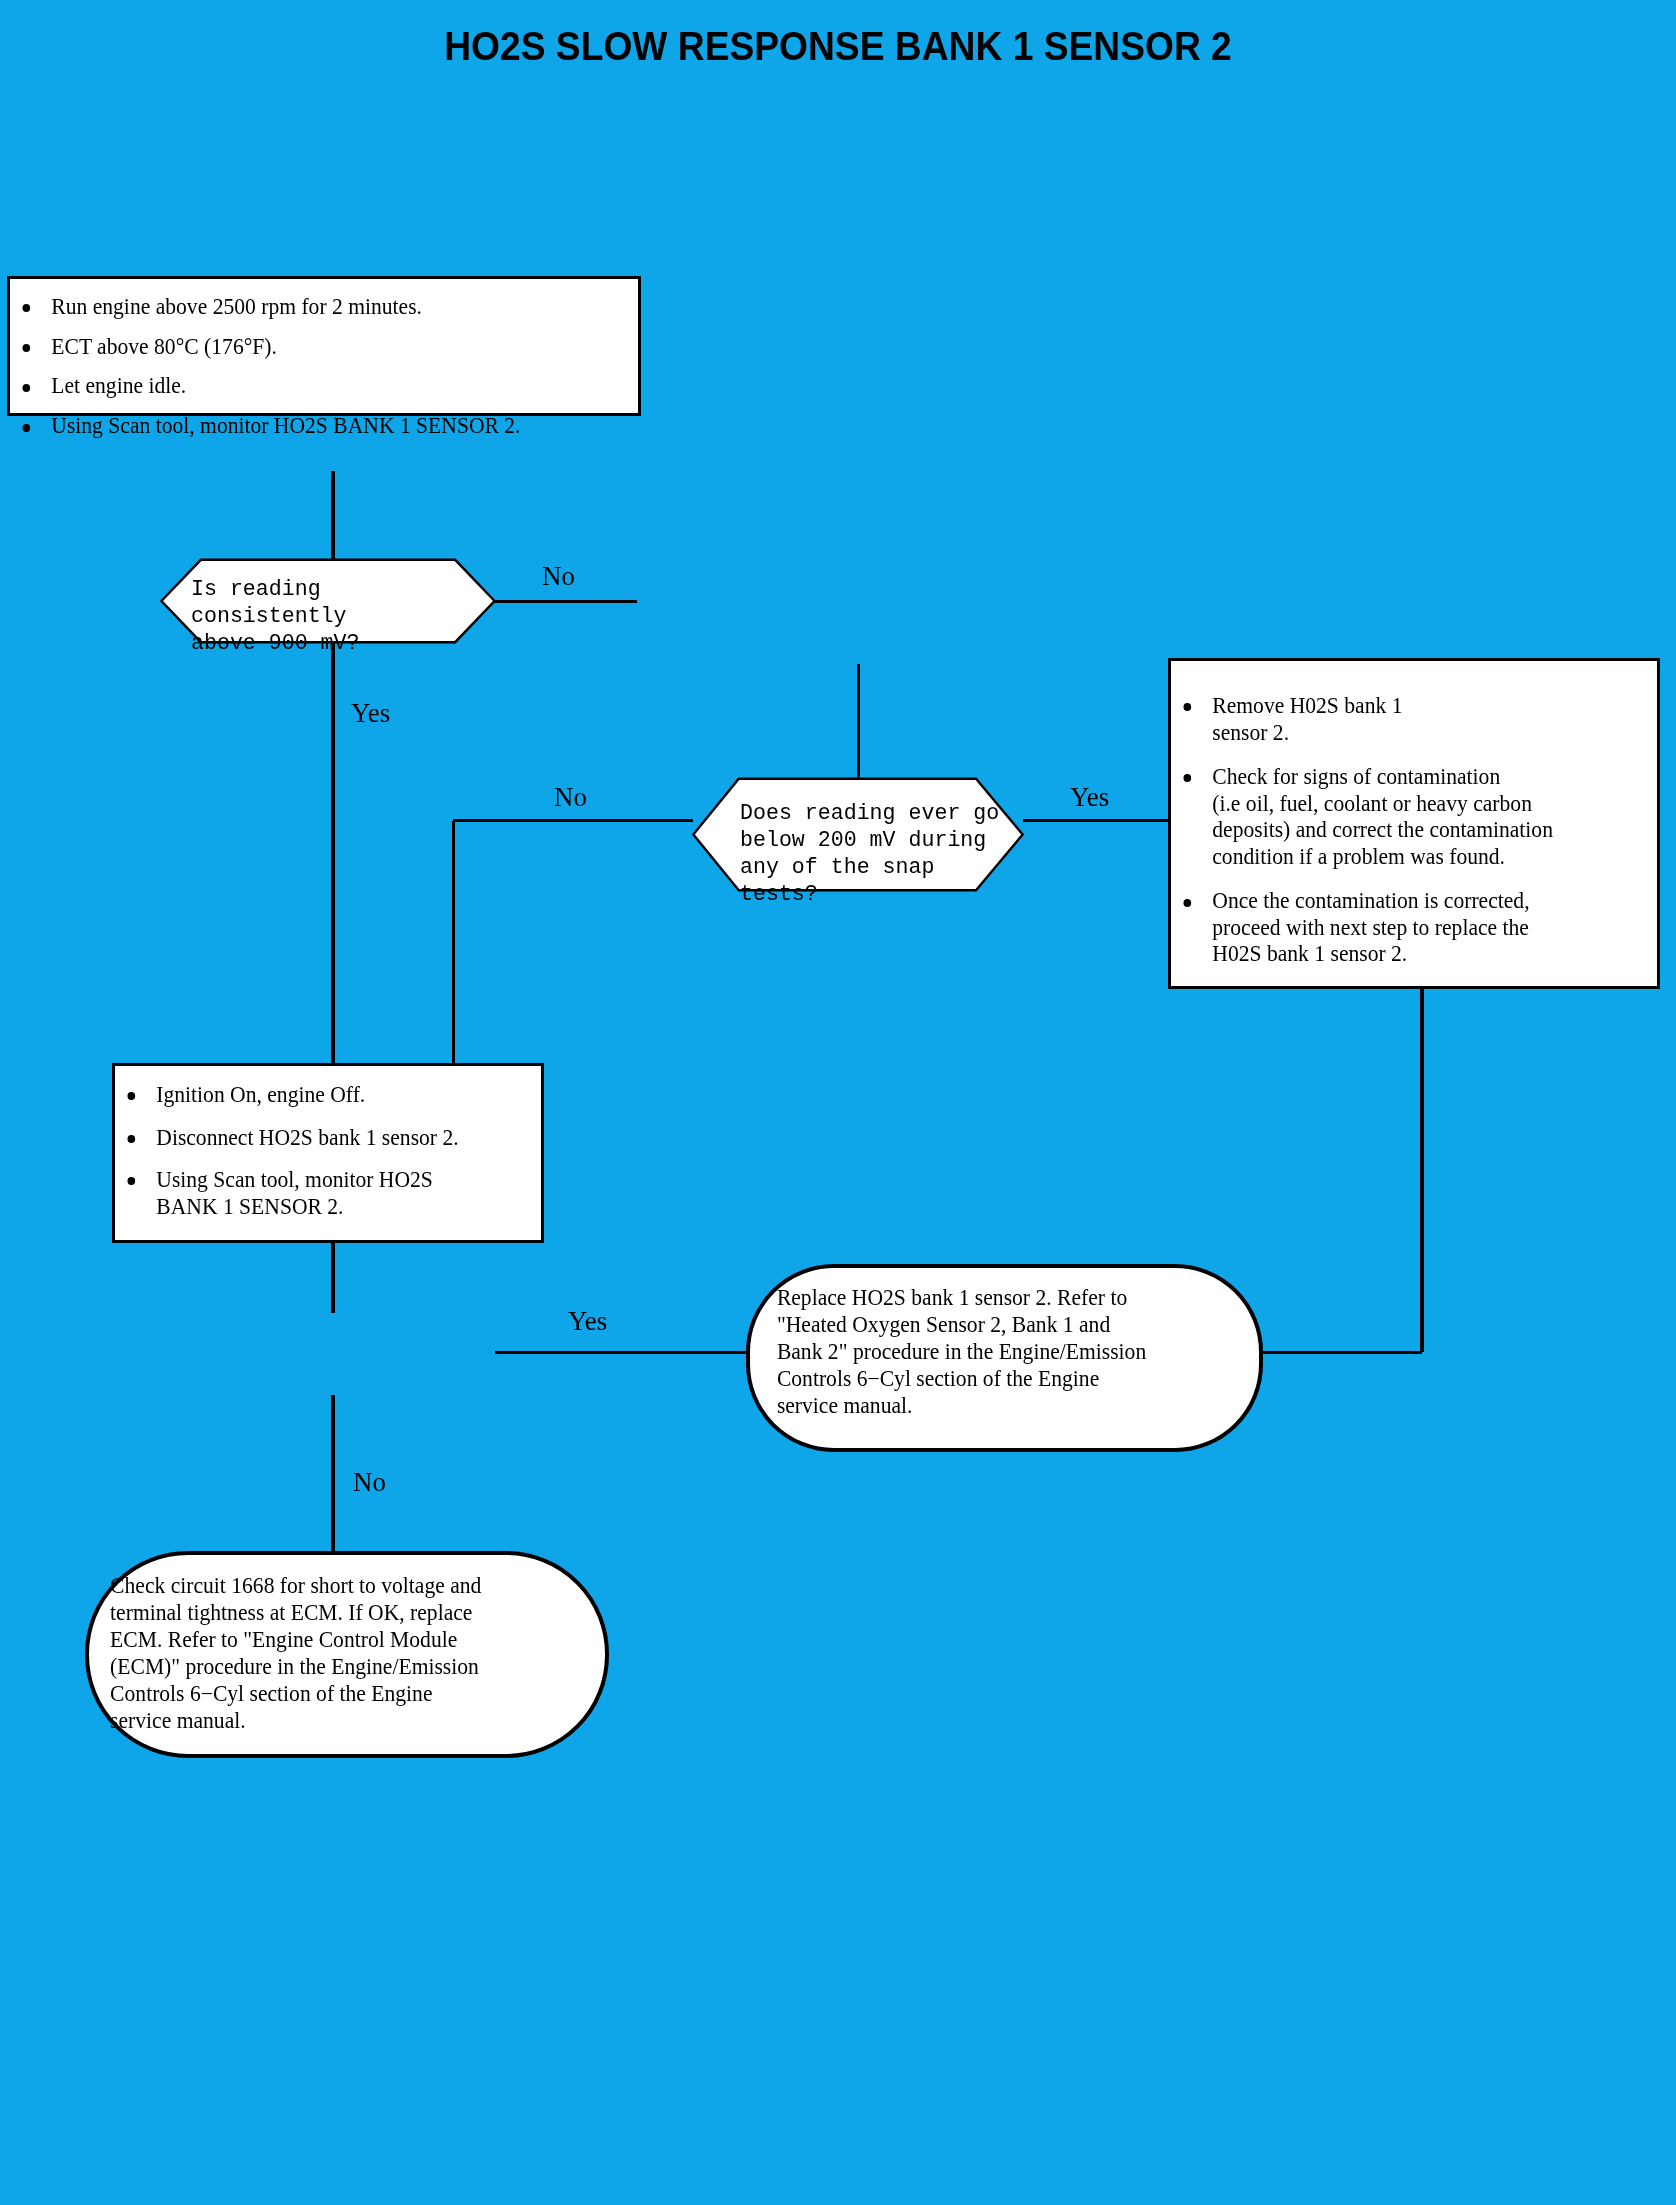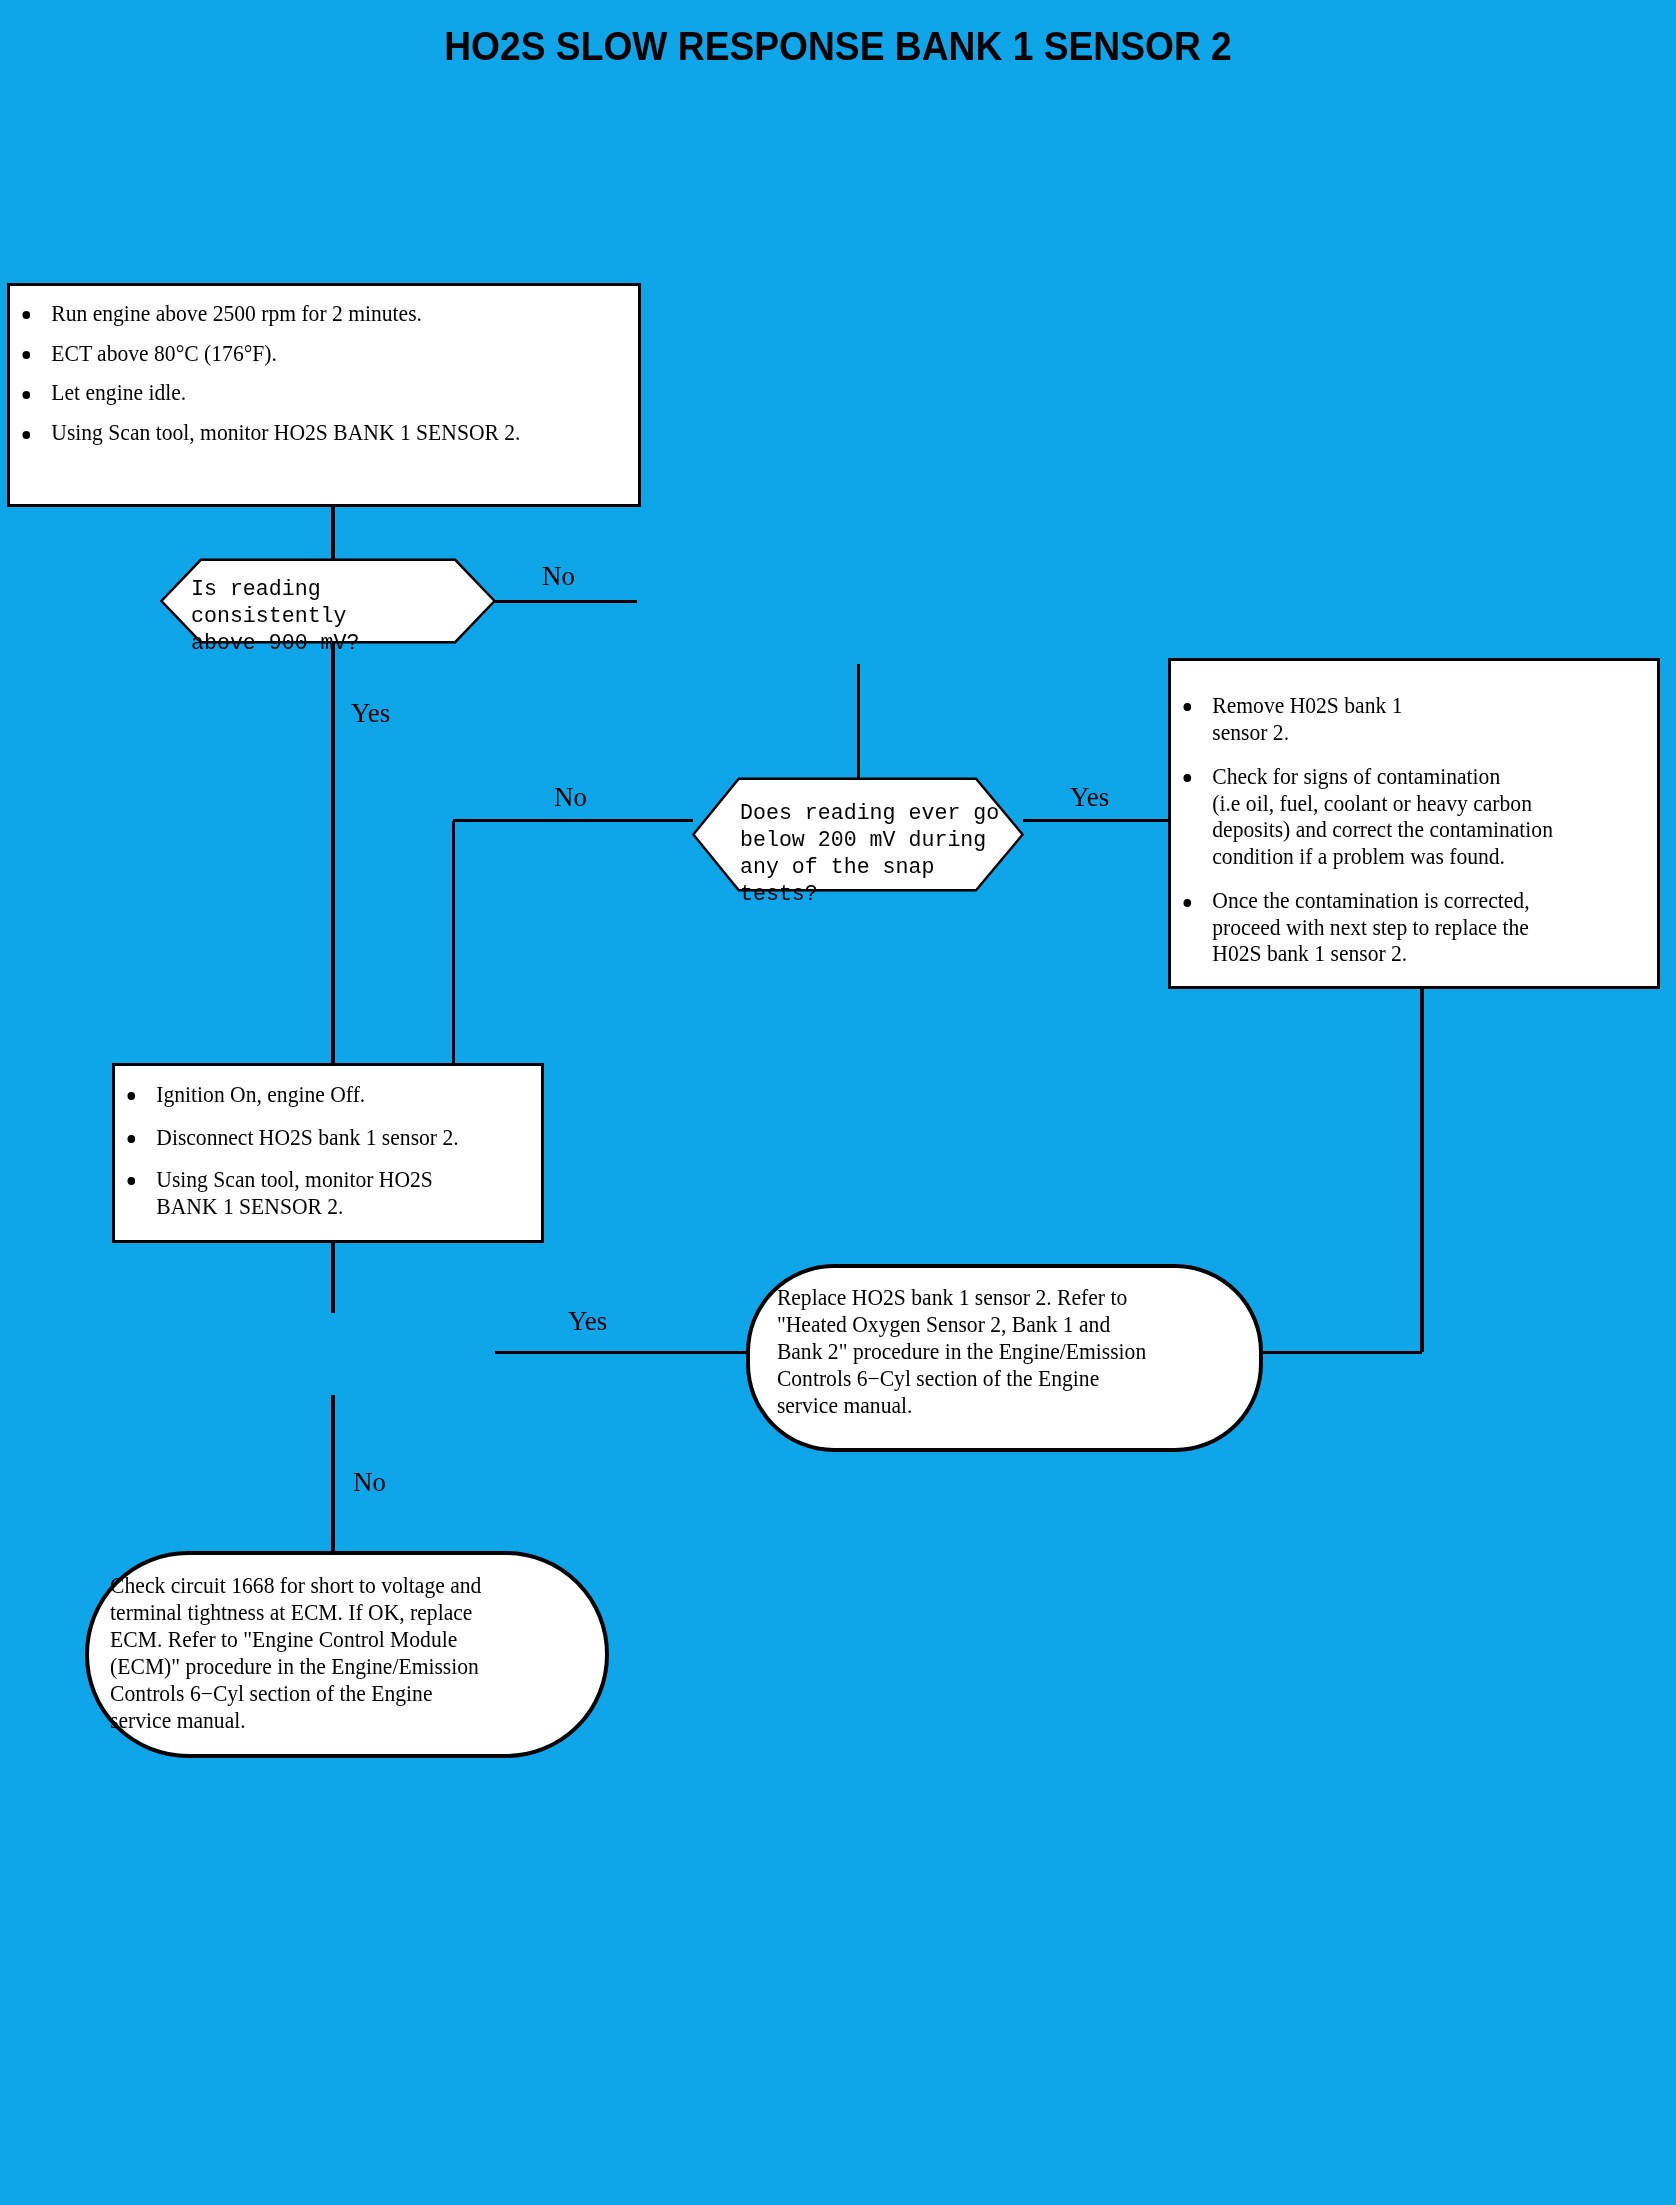--- a/index.html
+++ b/index.html
@@ -145,21 +145,21 @@
 
       <line x1="815" y1="2225" x2="1232" y2="2225"></line>
 
       <line x1="2340" y1="1625" x2="2340" y2="2225"></line>
       <line x1="2340" y1="2225" x2="2078" y2="2225"></line>
 
       <line x1="548" y1="2295" x2="548" y2="2556"></line>
     </g>
   </svg>
 
-  <div class="node rect" style="left:7.3px; top:283px; width:634px; height:224px;">
+  <div class="node rect" style="left:7.3px; top:276px; width:634px; height:140px;">
     <ul class="bullets" style="padding-top:14.6px;">
       <li>Run engine  above 2500 rpm for 2 minutes.</li>
       <li style="margin-top:13.4px;">ECT above 80°C (176°F).</li>
       <li style="margin-top:13.4px;">Let engine idle.</li>
       <li style="margin-top:13.4px;">Using Scan tool, monitor HO2S BANK 1 SENSOR 2.</li>
     </ul>
   </div>
 
   <div class="hex" style="left:159px; top:558px; width:338px; height:86px;">
     <svg width="338" height="86" viewBox="0 0 556 142" xmlns="http://www.w3.org/2000/svg">

